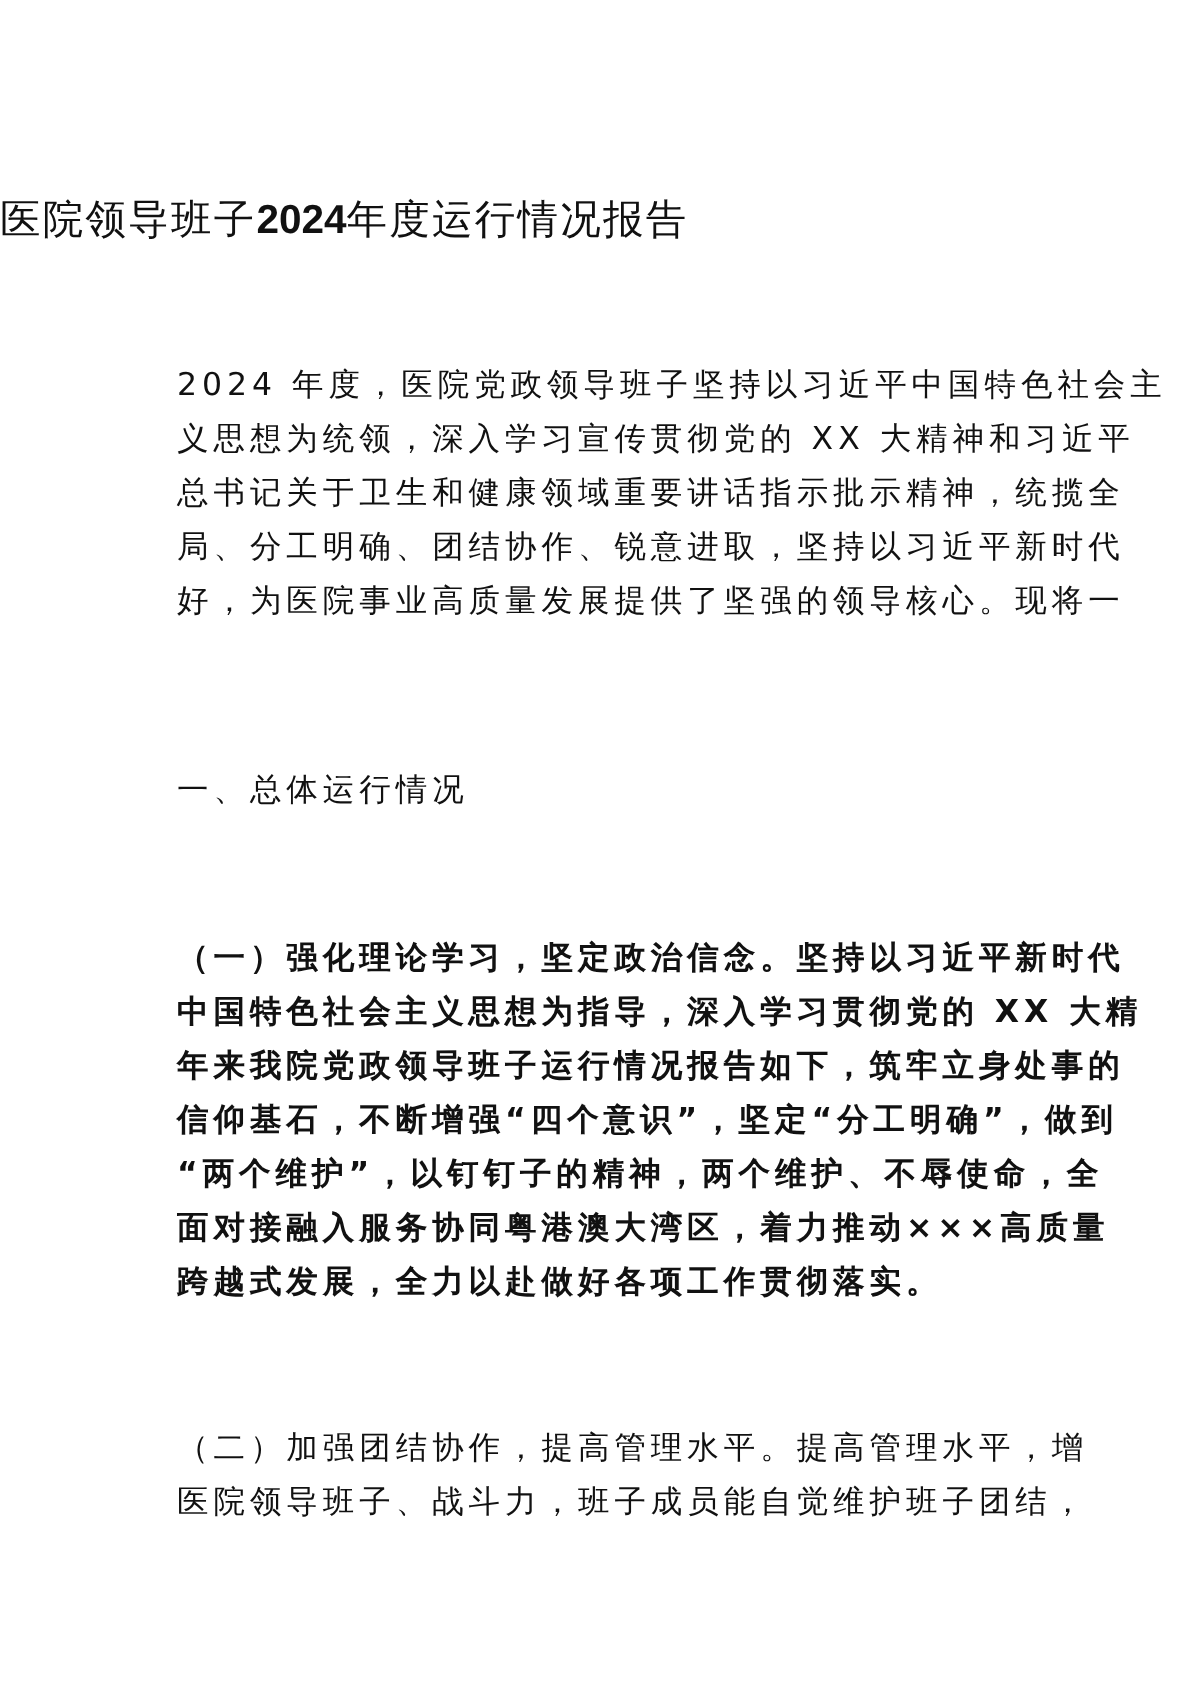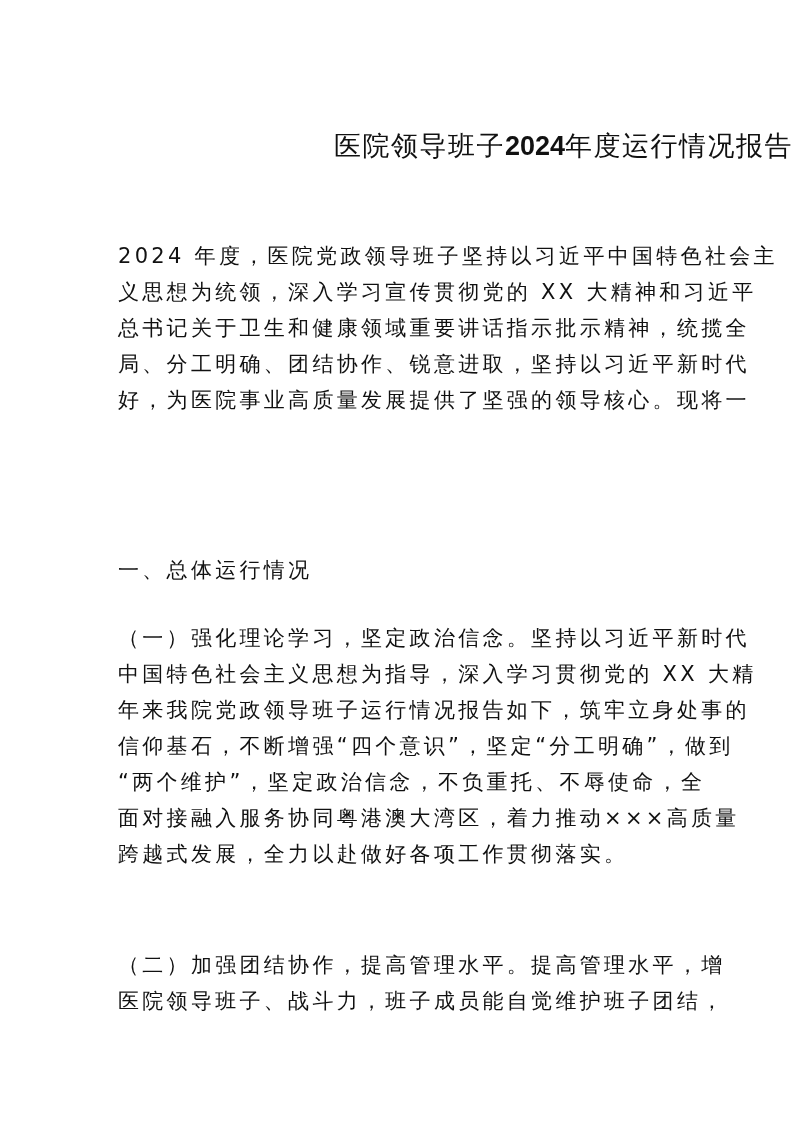--- a/index.html
+++ b/index.html
@@ -19,21 +19,21 @@
       position: absolute;
       left: 0; top: 0;
       width: 793px; height: 1122px;
       background: #ffffff;
     }
     .title {
       position: absolute;
       top: 126px;
       left: 0;
       width: 793px;
-      text-align: right;
+      text-align: left;
       font-size: 27px;
       line-height: 40px;
       letter-spacing: 1.5px;
       font-weight: normal;
       margin: 0;
     }
     .title .num {
       font-family: "Liberation Sans", sans-serif;
       font-weight: bold;
       letter-spacing: 0;
@@ -55,22 +55,22 @@
     }
     .line.justify {
       text-align: justify;
       text-align-last: justify;
     }
     .num {
       font-family: "Liberation Sans", sans-serif;
       letter-spacing: 0;
     }
     #p-intro { top: 238px; }
-    #h-section1 { top: 552px; }
-    #p-sub1 { top: 620px; }
+    #h-section1 { top: 508px; }
+    #p-sub1 { top: 620px; font-weight: bold; }
     #p-sub2 { top: 947px; }
   </style>
 </head>
 <body>
 
 <div class="page">
 
   <h1 class="title"><span>医院领导班子</span><span class="num">2024</span><span>年度运行情况报告</span></h1>
 
   <div class="body" id="p-intro">
@@ -83,21 +83,21 @@
 
   <div class="body" id="h-section1">
     <span class="line">一、总体运行情况</span>
   </div>
 
   <div class="body" id="p-sub1">
     <span class="line justify">（一）强化理论学习，坚定政治信念。坚持以习近平新时代</span>
     <span class="line justify">中国特色社会主义思想为指导，深入学习贯彻党的 XX 大精</span>
     <span class="line justify">年来我院党政领导班子运行情况报告如下，筑牢立身处事的</span>
     <span class="line justify">信仰基石，不断增强“四个意识”，坚定“分工明确”，做到</span>
-    <span class="line justify">“两个维护”，坚定政治信念，不负重托、不辱使命，全</span>
+    <span class="line justify">“两个维护”，以钉钉子的精神，两个维护、不辱使命，全</span>
     <span class="line justify">面对接融入服务协同粤港澳大湾区，着力推动×××高质量</span>
     <span class="line">跨越式发展，全力以赴做好各项工作贯彻落实。</span>
   </div>
 
   <div class="body" id="p-sub2">
     <span class="line justify">（二）加强团结协作，提高管理水平。提高管理水平，增</span>
     <span class="line justify">医院领导班子、战斗力，班子成员能自觉维护班子团结，</span>
   </div>
 
 </div>

